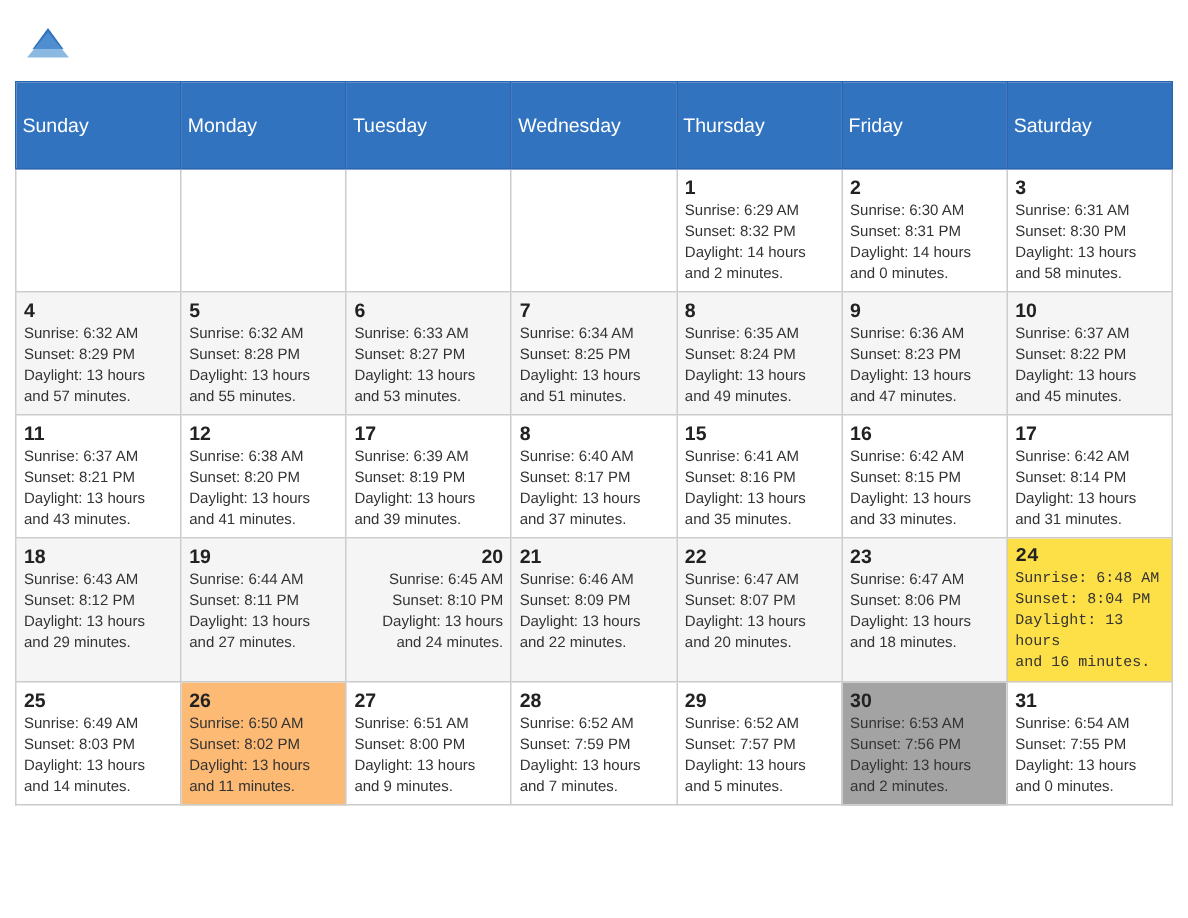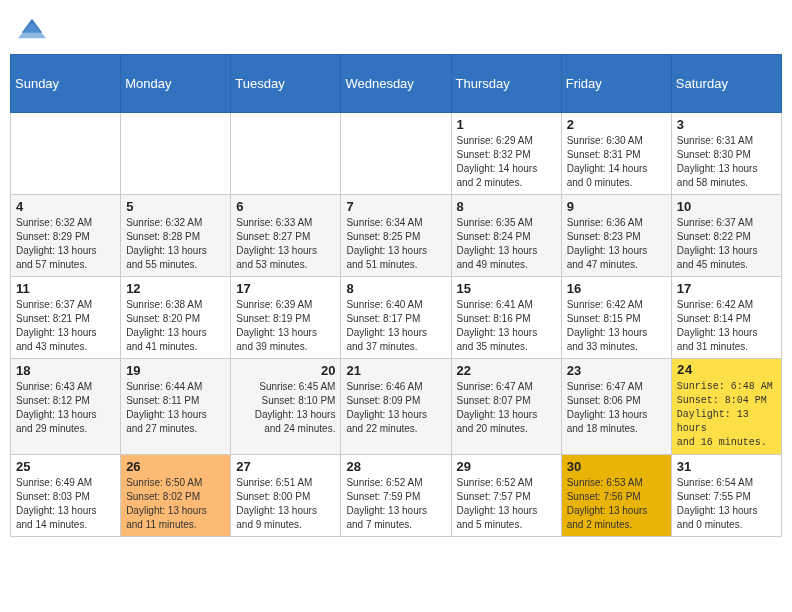--- a/index.html
+++ b/index.html
@@ -250,21 +250,21 @@
           <div class="day-info">Sunrise: 6:51 AM<br>Sunset: 8:00 PM<br>Daylight: 13 hours<br>and 9 minutes.</div>
         </td>
         <td style="background: rgb(255, 255, 255); margin-left: 40px;">
           <span class="day-number">28</span>
           <div class="day-info">Sunrise: 6:52 AM<br>Sunset: 7:59 PM<br>Daylight: 13 hours<br>and 7 minutes.</div>
         </td>
         <td style="background: rgb(255, 255, 255);">
           <span class="day-number">29</span>
           <div class="day-info">Sunrise: 6:52 AM<br>Sunset: 7:57 PM<br>Daylight: 13 hours<br>and 5 minutes.</div>
         </td>
-        <td style="background: #eab308;">
+        <td style="background: #a3a3a3;">
           <span class="day-number">30</span>
           <div class="day-info">Sunrise: 6:53 AM<br>Sunset: 7:56 PM<br>Daylight: 13 hours<br>and 2 minutes.</div>
         </td>
         <td style="background: rgb(255, 255, 255);">
           <span class="day-number">31</span>
           <div class="day-info">Sunrise: 6:54 AM<br>Sunset: 7:55 PM<br>Daylight: 13 hours<br>and 0 minutes.</div>
         </td>
       </tr>
     </tbody>
 </table>

